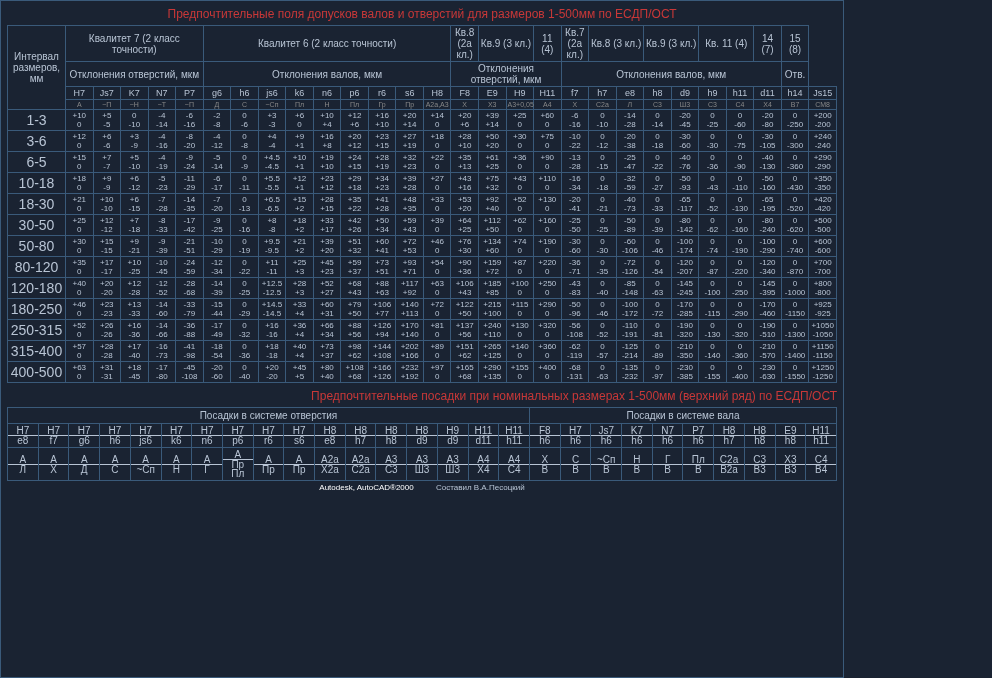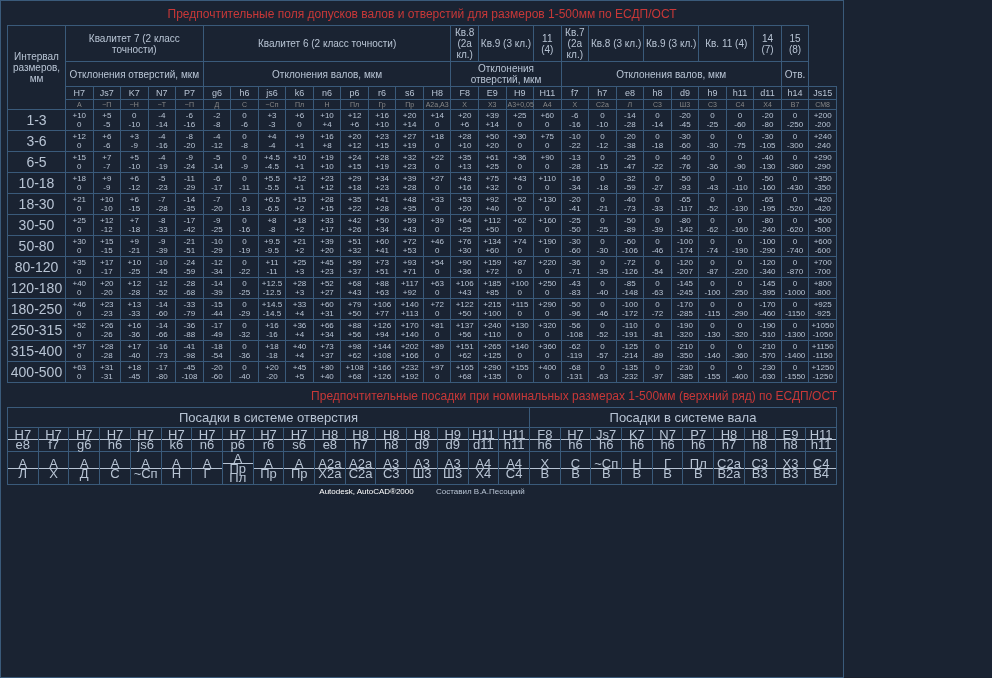--- a/index.html
+++ b/index.html
@@ -6,21 +6,21 @@
   .sheet { width:844px; height:678px; background:#1a2332; position:relative; box-sizing:border-box; padding:4px 6px; border:1px solid #3a5a7a; }
   .title { color:#c83838; text-align:center; font-size:12px; margin:2px 0 4px 0; }
   table { border-collapse:collapse; width:100%; table-layout:fixed; }
   th,td { border:1px solid #3a5a7a; text-align:center; vertical-align:middle; padding:1px; font-weight:normal; }
   .hdr-top th { font-size:10px; }
   .sym-row th { font-size:9px; }
   .map-row th { font-size:7px; color:#888; }
   .interval { width:55px; font-size:14px;}
   .cell-stack { line-height:9px; font-size:8px; white-space:pre; }
   .subtitle { color:#c83838; text-align:right; font-size:12px; margin:6px 0 4px 0; }
-  .fits-table th,.fits-table td { font-size:13px; padding:2px 0;margin-top:36px; }
+  .fits-table th,.fits-table td { font-size:10px; padding:2px 0;margin-top:36px; }
   .fits-frac { line-height:9px; }
   .fits-frac .num { border-bottom:1px solid #b8c4d4; display:block; padding:0 2px;}
   .fits-frac .den { display:block; padding:0 2px;}
   .footer { font-size:8px; text-align:center; margin-top:2px;}
   .footer .w { color:#fff;margin-top:16px;}
 </style>
 </head>
 <body>
 
 <div class="sheet">

